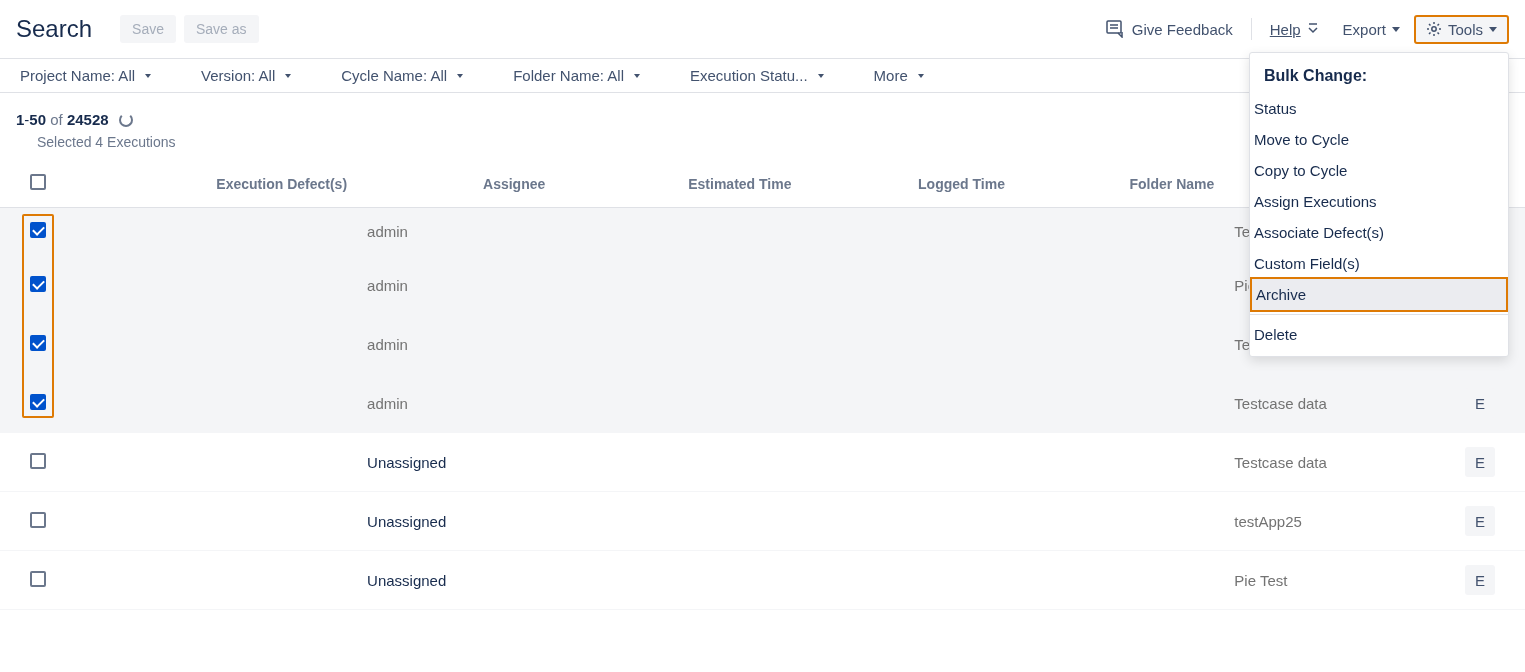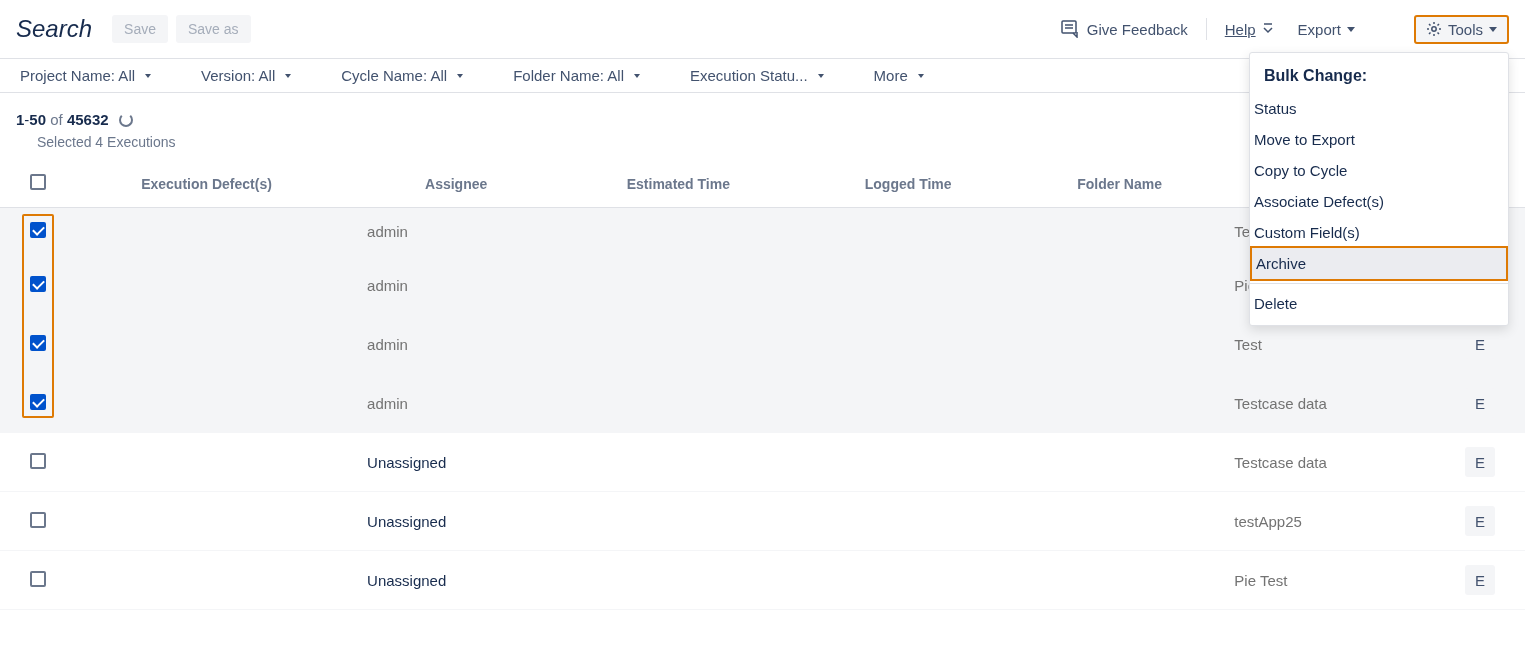--- a/index.html
+++ b/index.html
@@ -13,22 +13,21 @@
   }
   .header {
     display: flex;
     align-items: center;
     padding: 14px 16px 14px 16px;
     border-bottom: 1px solid #DFE1E6;
   }
   .title {
     font-size: 24px;
     font-weight: 500;
-    margin-right: 20px;
-    font-style: italic;
+    margin-right: 28px;
   }
   .btn {
     background: #F4F5F7;
     border: none;
     border-radius: 3px;
     padding: 6px 12px;
     font-size: 14px;
     color: #A5ADBA;
     margin-right: 8px;
     cursor: pointer;
@@ -59,21 +58,20 @@
     display: inline-flex;
     align-items: center;
     gap: 6px;
     padding: 4px 10px;
     border: 2px solid #DE7A04;
     border-radius: 3px;
     background: #F4F5F7;
     cursor: pointer;
     font-size: 15px;
     color: #42526E;
-    margin-left: 45px;
   }
   .caret {
     width: 0; height: 0;
     border-left: 4px solid transparent;
     border-right: 4px solid transparent;
     border-top: 5px solid #42526E;
     display: inline-block;
   }
   .caret.sm { border-left-width:3px; border-right-width:3px; border-top-width:4px; }
   .filters {
@@ -117,21 +115,21 @@
     color: #6B778C;
     font-size: 14px;
     margin-top: 6px;
     margin-left: 21px;
   }
   table {
     width: 100%;
     border-collapse: collapse;
   }
   thead th {
-    text-align: center;
+    text-align: right;
     font-weight: 600;
     font-size: 14px;
     color: #6B778C;
     padding: 14px 10px;
     border-bottom: 1px solid #DFE1E6;
     background:#fff;
   }
   tbody td {
     padding: 14px 10px;
     border-bottom: 1px solid #F4F5F7;
@@ -288,21 +286,21 @@
       </svg>
     <span class="adv-link">Advanced</span>
   </div>
 </div>
 
 <div class="status-row">
   <div class="count-line">
     <span>
       <b>1</b>-<b>50</b>
       <span class="muted">of</span>
-      <b>45632</b>
+      <b>24528</b>
     </span>
     <span class="refresh-icon"></span>
   </div>
   <div class="selected-line">Selected 4 Executions</div>
 </div>
 
 <div style="position:relative">
 <table>
   <thead>
     <tr>
@@ -389,22 +387,23 @@
         </tr>
       </tbody>
 </table>
 <div class="check-col-highlight" id="chk-highlight" style="left: 22px; top: 54px; width: 32px; height: 203.5px;"></div>
 </div>
 
 <div class="dropdown">
   <div class="dd-header">Bulk Change:</div>
   <div id="dd-items">
       <div class="dd-item">Status</div>
-      <div class="dd-item">Move to Export</div>
+      <div class="dd-item">Move to Cycle</div>
       <div class="dd-item">Copy to Cycle</div>
+      <div class="dd-item">Assign Executions</div>
       <div class="dd-item">Associate Defect(s)</div>
       <div class="dd-item">Custom Field(s)</div>
       <div class="dd-item hover">Archive</div>
     </div>
   <div class="dd-sep"></div>
   <div id="dd-after">
       <div class="dd-item">Delete</div>
     </div>
 </div>
 

